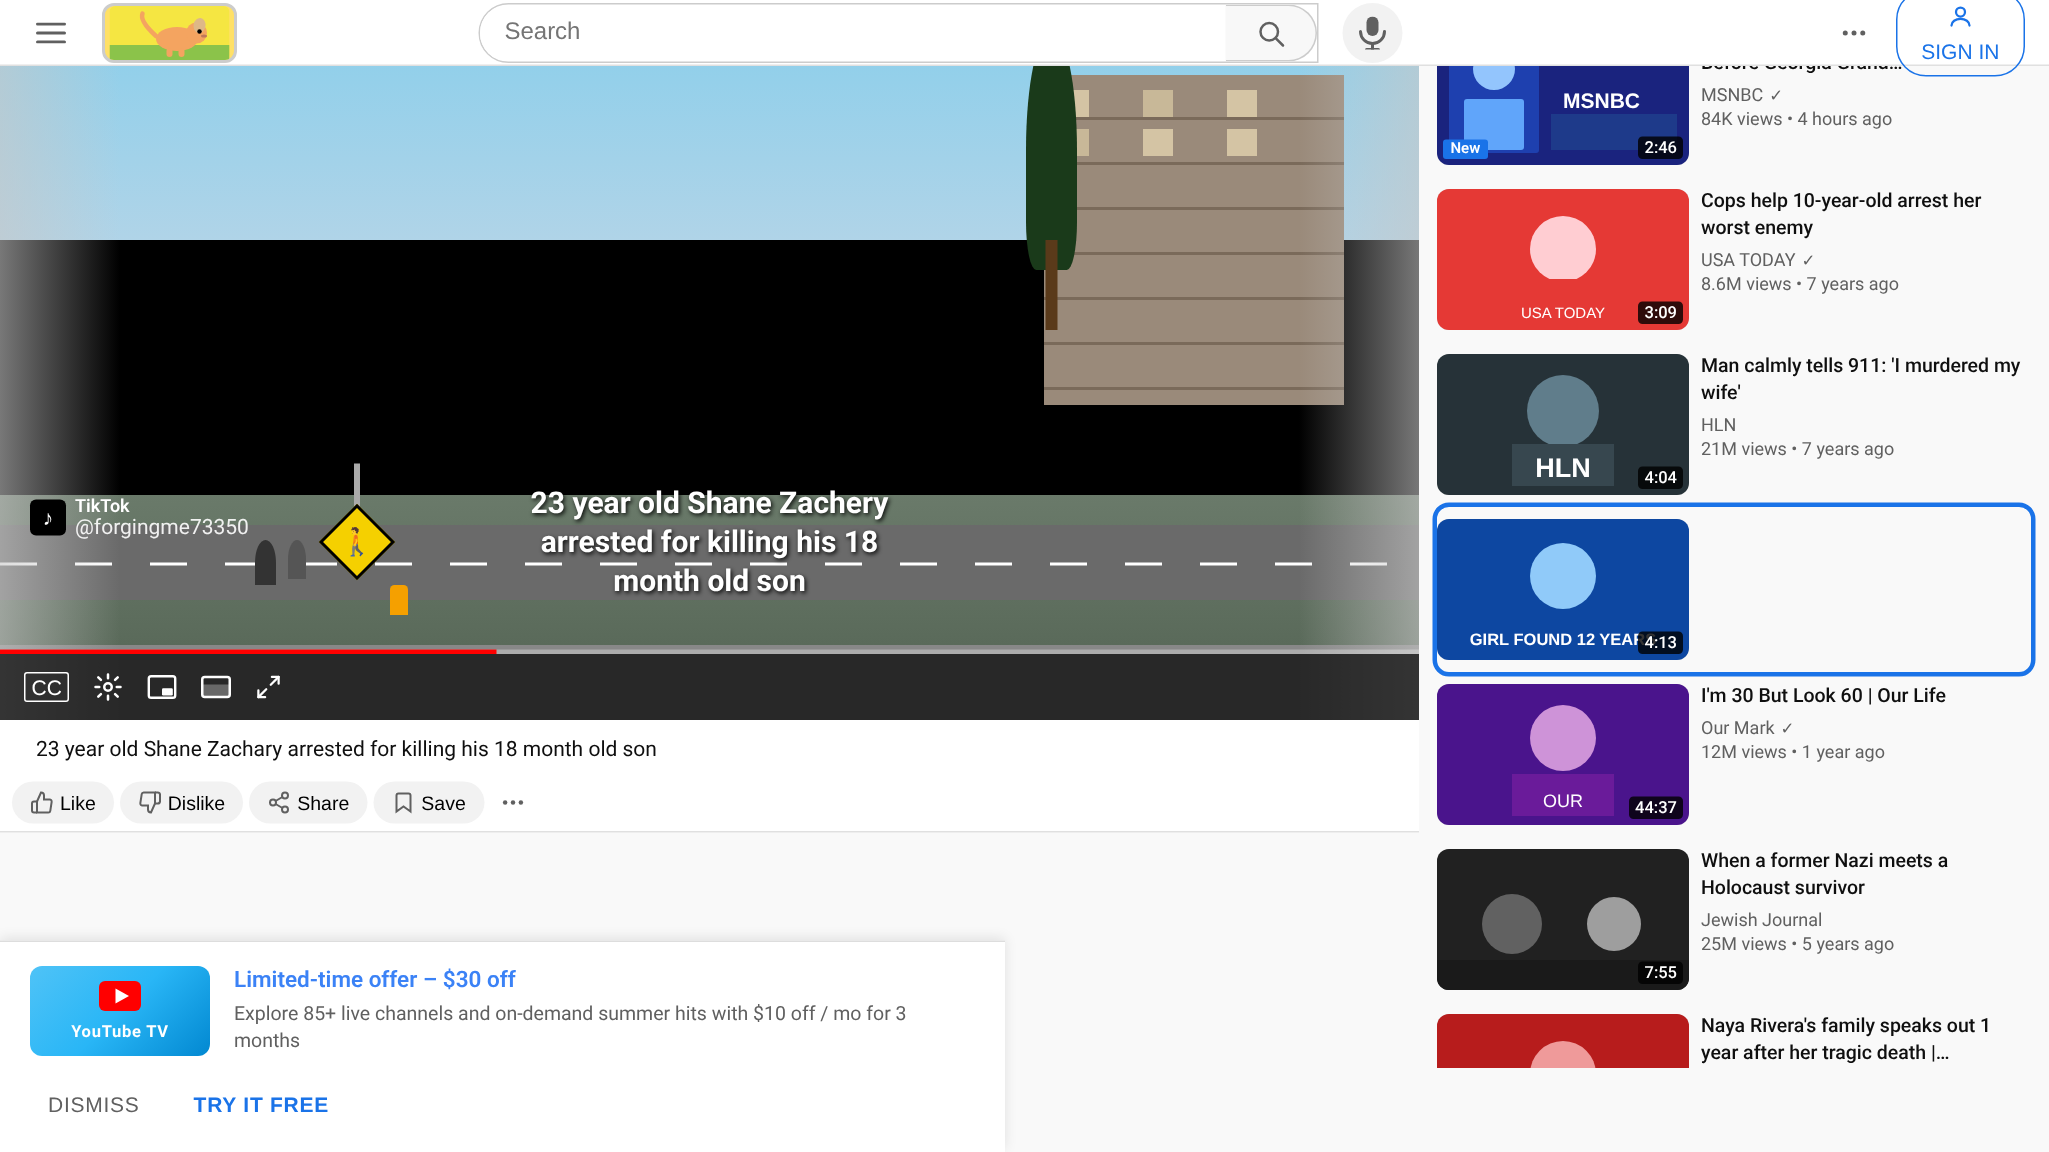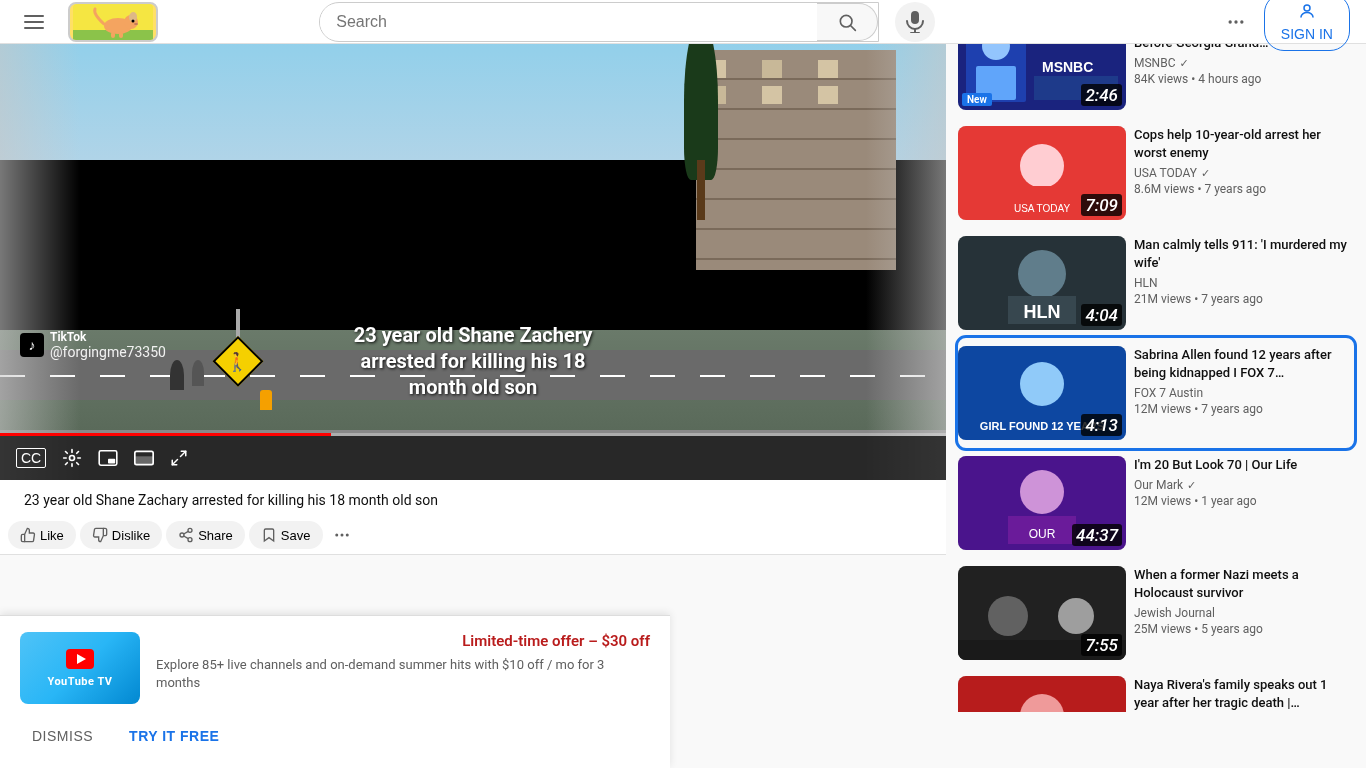--- a/index.html
+++ b/index.html
@@ -209,25 +209,24 @@
       background: #ccc;
       border-radius: 8px;
       overflow: hidden;
     }
     .sidebar-thumb-duration {
       position: absolute;
       bottom: 4px;
       right: 4px;
       background: rgba(0,0,0,0.8);
       color: #fff;
-      font-size: 17px;
+      font-size: 11px;
       padding: 1px 4px;
       border-radius: 3px;
       font-weight: 500;
-      font-style: italic;
     }
     .sidebar-thumb-new {
       position: absolute;
       bottom: 4px;
       left: 4px;
       background: #1a73e8;
       color: #fff;
       font-size: 10px;
       padding: 1px 5px;
       border-radius: 2px;
@@ -271,34 +270,34 @@
       box-shadow: 0 -2px 8px rgba(0,0,0,0.1);
     }
     .ad-banner-top {
       display: flex;
       align-items: flex-start;
       gap: 16px;
       margin-bottom: 16px;
     }
     .ad-logo {
       width: 120px;
-      height: 72px;
+      height: 60px;
       background: linear-gradient(135deg, #4fc3f7 0%, #29b6f6 50%, #0288d1 100%);
       border-radius: 8px;
       display: flex;
       align-items: center;
       justify-content: center;
       flex-direction: column;
       gap: 2px;
       min-width: 120px;
     }
     .ad-logo-yt { font-size: 18px; }
     .ad-logo-text { color: #fff; font-size: 11px; font-weight: 700; letter-spacing: 0.5px; }
     .ad-content { flex: 1; }
-    .ad-title { font-size: 15px; font-weight: 600; color: #b91c1c; margin-bottom: 6px; text-align: right; }
+    .ad-title { font-size: 15px; font-weight: 600; color: #3b82f6; margin-bottom: 6px; }
     .ad-desc { font-size: 13px; color: #606060; line-height: 1.4; }
     .ad-actions { display: flex; gap: 12px; align-items: center; }
     .dismiss-btn {
       background: none;
       border: none;
       color: #606060;
       font-size: 14px;
       font-weight: 500;
       cursor: pointer;
       padding: 8px 12px;
@@ -597,21 +596,21 @@
           </div>
           <div class="sidebar-meta">84K views • 4 hours ago</div>
         </div>
       </div>
       <div class="sidebar-item">
         <div class="sidebar-thumb"><svg width="168" height="94" viewBox="0 0 168 94" xmlns="http://www.w3.org/2000/svg">
             <rect width="168" height="94" fill="#e53935"></rect>
             <circle cx="84" cy="40" r="22" fill="#ffcdd2"></circle>
             <rect x="50" y="60" width="68" height="28" fill="#e53935"></rect>
             <text x="84" y="86" font-family="Arial" font-size="10" fill="#fff" text-anchor="middle">USA TODAY</text>
-          </svg><div class="sidebar-thumb-duration">7:09</div></div>
+          </svg><div class="sidebar-thumb-duration">3:09</div></div>
         <div class="sidebar-info">
           <div class="sidebar-title">Cops help 10-year-old arrest her worst enemy</div>
           <div class="sidebar-channel">
             <span>USA TODAY</span> 
             <span class="verified-icon">✓</span>
           </div>
           <div class="sidebar-meta">8.6M views • 7 years ago</div>
         </div>
       </div>
       <div class="sidebar-item">
@@ -629,37 +628,30 @@
           <div class="sidebar-meta">21M views • 7 years ago</div>
         </div>
       </div>
       <div class="sidebar-item selected-sidebar-item">
         <div class="sidebar-thumb"><svg width="168" height="94" viewBox="0 0 168 94" xmlns="http://www.w3.org/2000/svg">
             <rect width="168" height="94" fill="#0d47a1"></rect>
             <circle cx="84" cy="38" r="22" fill="#90caf9"></circle>
             <rect x="50" y="60" width="68" height="30" fill="#0d47a1"></rect>
             <text x="84" y="84" font-family="Arial" font-weight="bold" font-size="11" fill="#fff" text-anchor="middle">GIRL FOUND 12 YEARS</text>
           </svg><div class="sidebar-thumb-duration">4:13</div></div>
-        <div class="sidebar-info">
-          <div class="sidebar-title">Sabrina Allen found 12 years after being kidnapped I FOX 7…</div>
-          <div class="sidebar-channel">
-            <span>FOX 7 Austin</span>
-          </div>
-          <div class="sidebar-meta">12M views • 7 years ago</div>
-        </div>
       </div>
       <div class="sidebar-item">
         <div class="sidebar-thumb"><svg width="168" height="94" viewBox="0 0 168 94" xmlns="http://www.w3.org/2000/svg">
             <rect width="168" height="94" fill="#4a148c"></rect>
             <circle cx="84" cy="36" r="22" fill="#ce93d8"></circle>
             <rect x="50" y="60" width="68" height="28" fill="#6a1b9a"></rect>
             <text x="84" y="82" font-family="Arial" font-size="12" fill="#fff" text-anchor="middle">OUR</text>
           </svg><div class="sidebar-thumb-duration">44:37</div></div>
         <div class="sidebar-info">
-          <div class="sidebar-title">I'm 20 But Look 70 | Our Life</div>
+          <div class="sidebar-title">I'm 30 But Look 60 | Our Life</div>
           <div class="sidebar-channel">
             <span>Our Mark</span> 
             <span class="verified-icon">✓</span>
           </div>
           <div class="sidebar-meta">12M views • 1 year ago</div>
         </div>
       </div>
       <div class="sidebar-item">
         <div class="sidebar-thumb"><svg width="168" height="94" viewBox="0 0 168 94" xmlns="http://www.w3.org/2000/svg">
             <rect width="168" height="94" fill="#212121"></rect>

